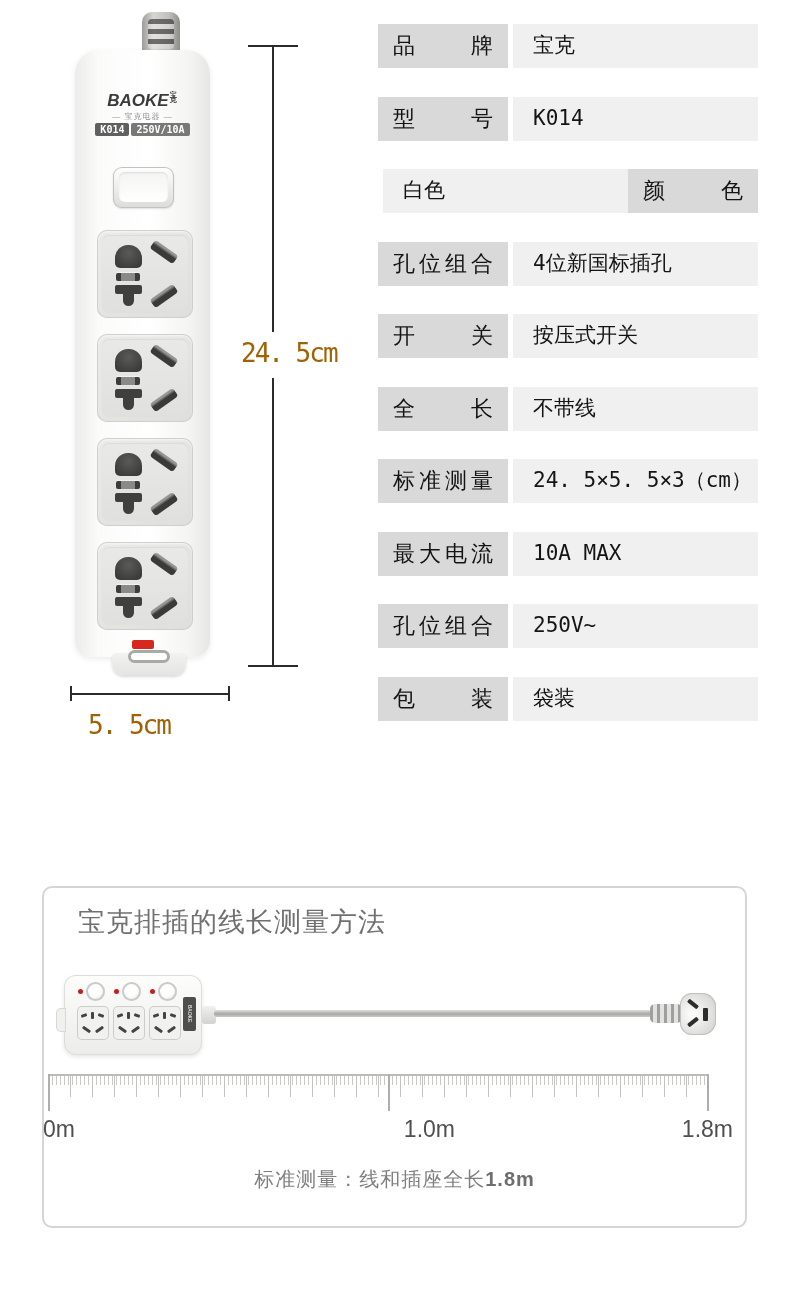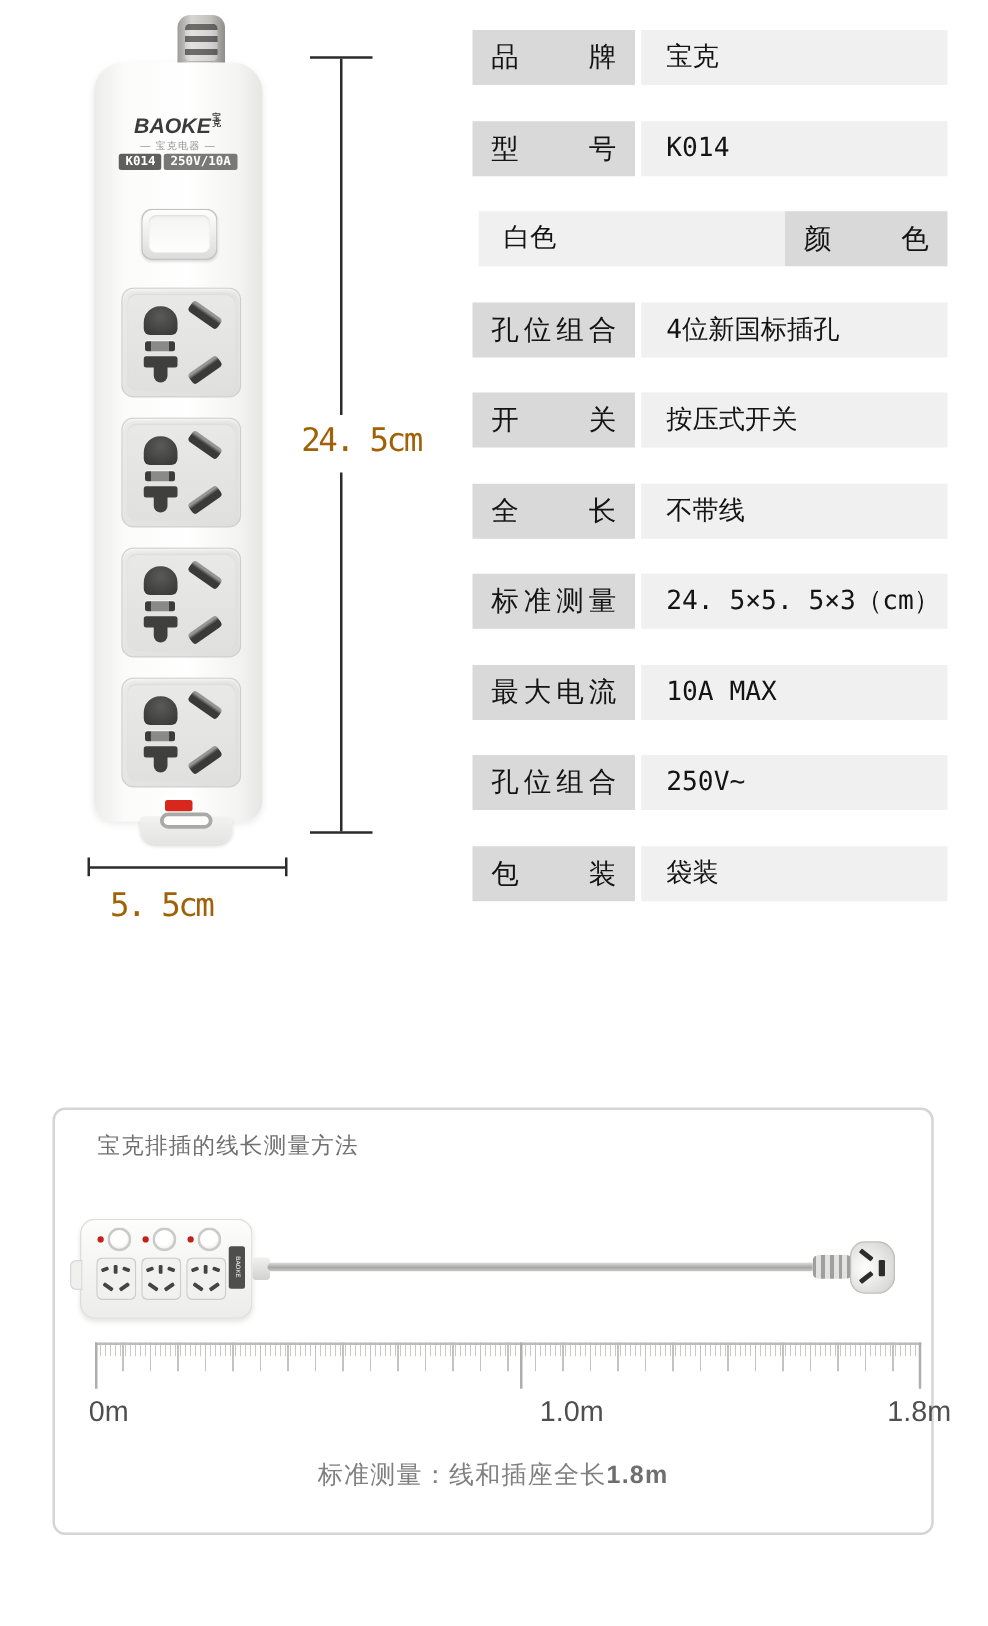--- a/index.html
+++ b/index.html
@@ -79,21 +79,21 @@
   .cell{box-sizing:border-box;line-height:43px;}
   .cell.label{width:130px;background:#d9d9d9;font-size:22px;padding:0 15px;
         text-align:justify;text-align-last:justify;}
   .spec-row:nth-child(11) .cell.label{text-align-last:center;padding:0;}
   .cell.value{flex:1;margin-left:5px;background:#f0f0f0;font-size:21px;padding-left:20px;
         font-family:"DejaVu Sans Mono","Liberation Sans",sans-serif;letter-spacing:0;white-space:pre;}
 
   
   .mbox{position:absolute;left:42px;top:886px;width:705px;height:342px;background:#ffffff;
         border:2px solid #d5d5d5;border-radius:10px;box-sizing:border-box;}
-  .mbox-title{position:absolute;left:34px;top:16px;font-size:18px;color:#707070;letter-spacing:1px;}
+  .mbox-title{position:absolute;left:34px;top:16px;font-size:27px;color:#707070;letter-spacing:1px;}
 
   .hstrip{position:absolute;left:20px;top:82px;width:660px;height:92px;}
   .hbody{position:absolute;left:0;top:5px;width:138px;height:80px;border-radius:12px;
         background:linear-gradient(180deg,#fdfdfc,#ececea);
         box-shadow:inset 0 0 0 1px #dddddb,0 2px 4px rgba(0,0,0,.10);}
   .htab{position:absolute;left:-8px;top:33px;width:10px;height:24px;background:#f0f0ee;
         border-radius:5px 0 0 5px;box-shadow:inset 0 0 0 1px #d8d8d6;}
   .unit{position:absolute;top:0;width:36px;height:80px;}
   .unit.u1{left:10px}.unit.u2{left:46px}.unit.u3{left:82px}
   .dot{position:absolute;left:4px;top:14px;width:5px;height:5px;border-radius:50%;background:#c22018;}
@@ -120,21 +120,21 @@
         background:repeating-linear-gradient(90deg,#9f9f9d 0 3px,#e2e2e0 3px 7px);}
   .plug{position:absolute;left:616px;top:23px;width:36px;height:42px;
         border-radius:12px 14px 14px 12px;
         background:radial-gradient(circle at 35% 50%,#ffffff,#dcdcda 70%,#c6c6c4);
         box-shadow:inset 0 0 0 1px #bfbfbd;}
   .pin{position:absolute;background:#2d2d2b;border-radius:1px;}
   .pin1{left:7px;top:9px;width:12px;height:4px;transform:rotate(38deg);}
   .pin2{left:7px;top:27px;width:12px;height:4px;transform:rotate(-38deg);}
   .pin3{left:23px;top:15px;width:5px;height:13px;}
 
-  .ruler{position:absolute;left:32px;top:186px;width:661px;height:38px;}
+  .ruler{position:absolute;left:4px;top:186px;width:661px;height:38px;}
   .r-line{position:absolute;top:0;left:0;width:100%;height:2px;background:#bcbcba;}
   .r-small{position:absolute;top:0;left:0;width:100%;height:11px;
         background:repeating-linear-gradient(90deg,#c9c9c7 0 1px,transparent 1px 4px);}
   .r-med{position:absolute;top:0;left:0;width:100%;height:23px;
         background:repeating-linear-gradient(90deg,#c3c3c1 0 1px,transparent 1px 22px);}
   .r-long{position:absolute;top:0;width:2px;height:37px;background:#aeaeac;}
   .r-long.p0{left:0}.r-long.p1{left:51.5%}.r-long.p2{right:0}
   .r-label{position:absolute;top:42px;font-size:23px;color:#4f4f4f;}
   .r-label.p0{left:-5px;}
   .r-label.p1{left:51.5%;transform:translateX(-50%);margin-left:41px;}

